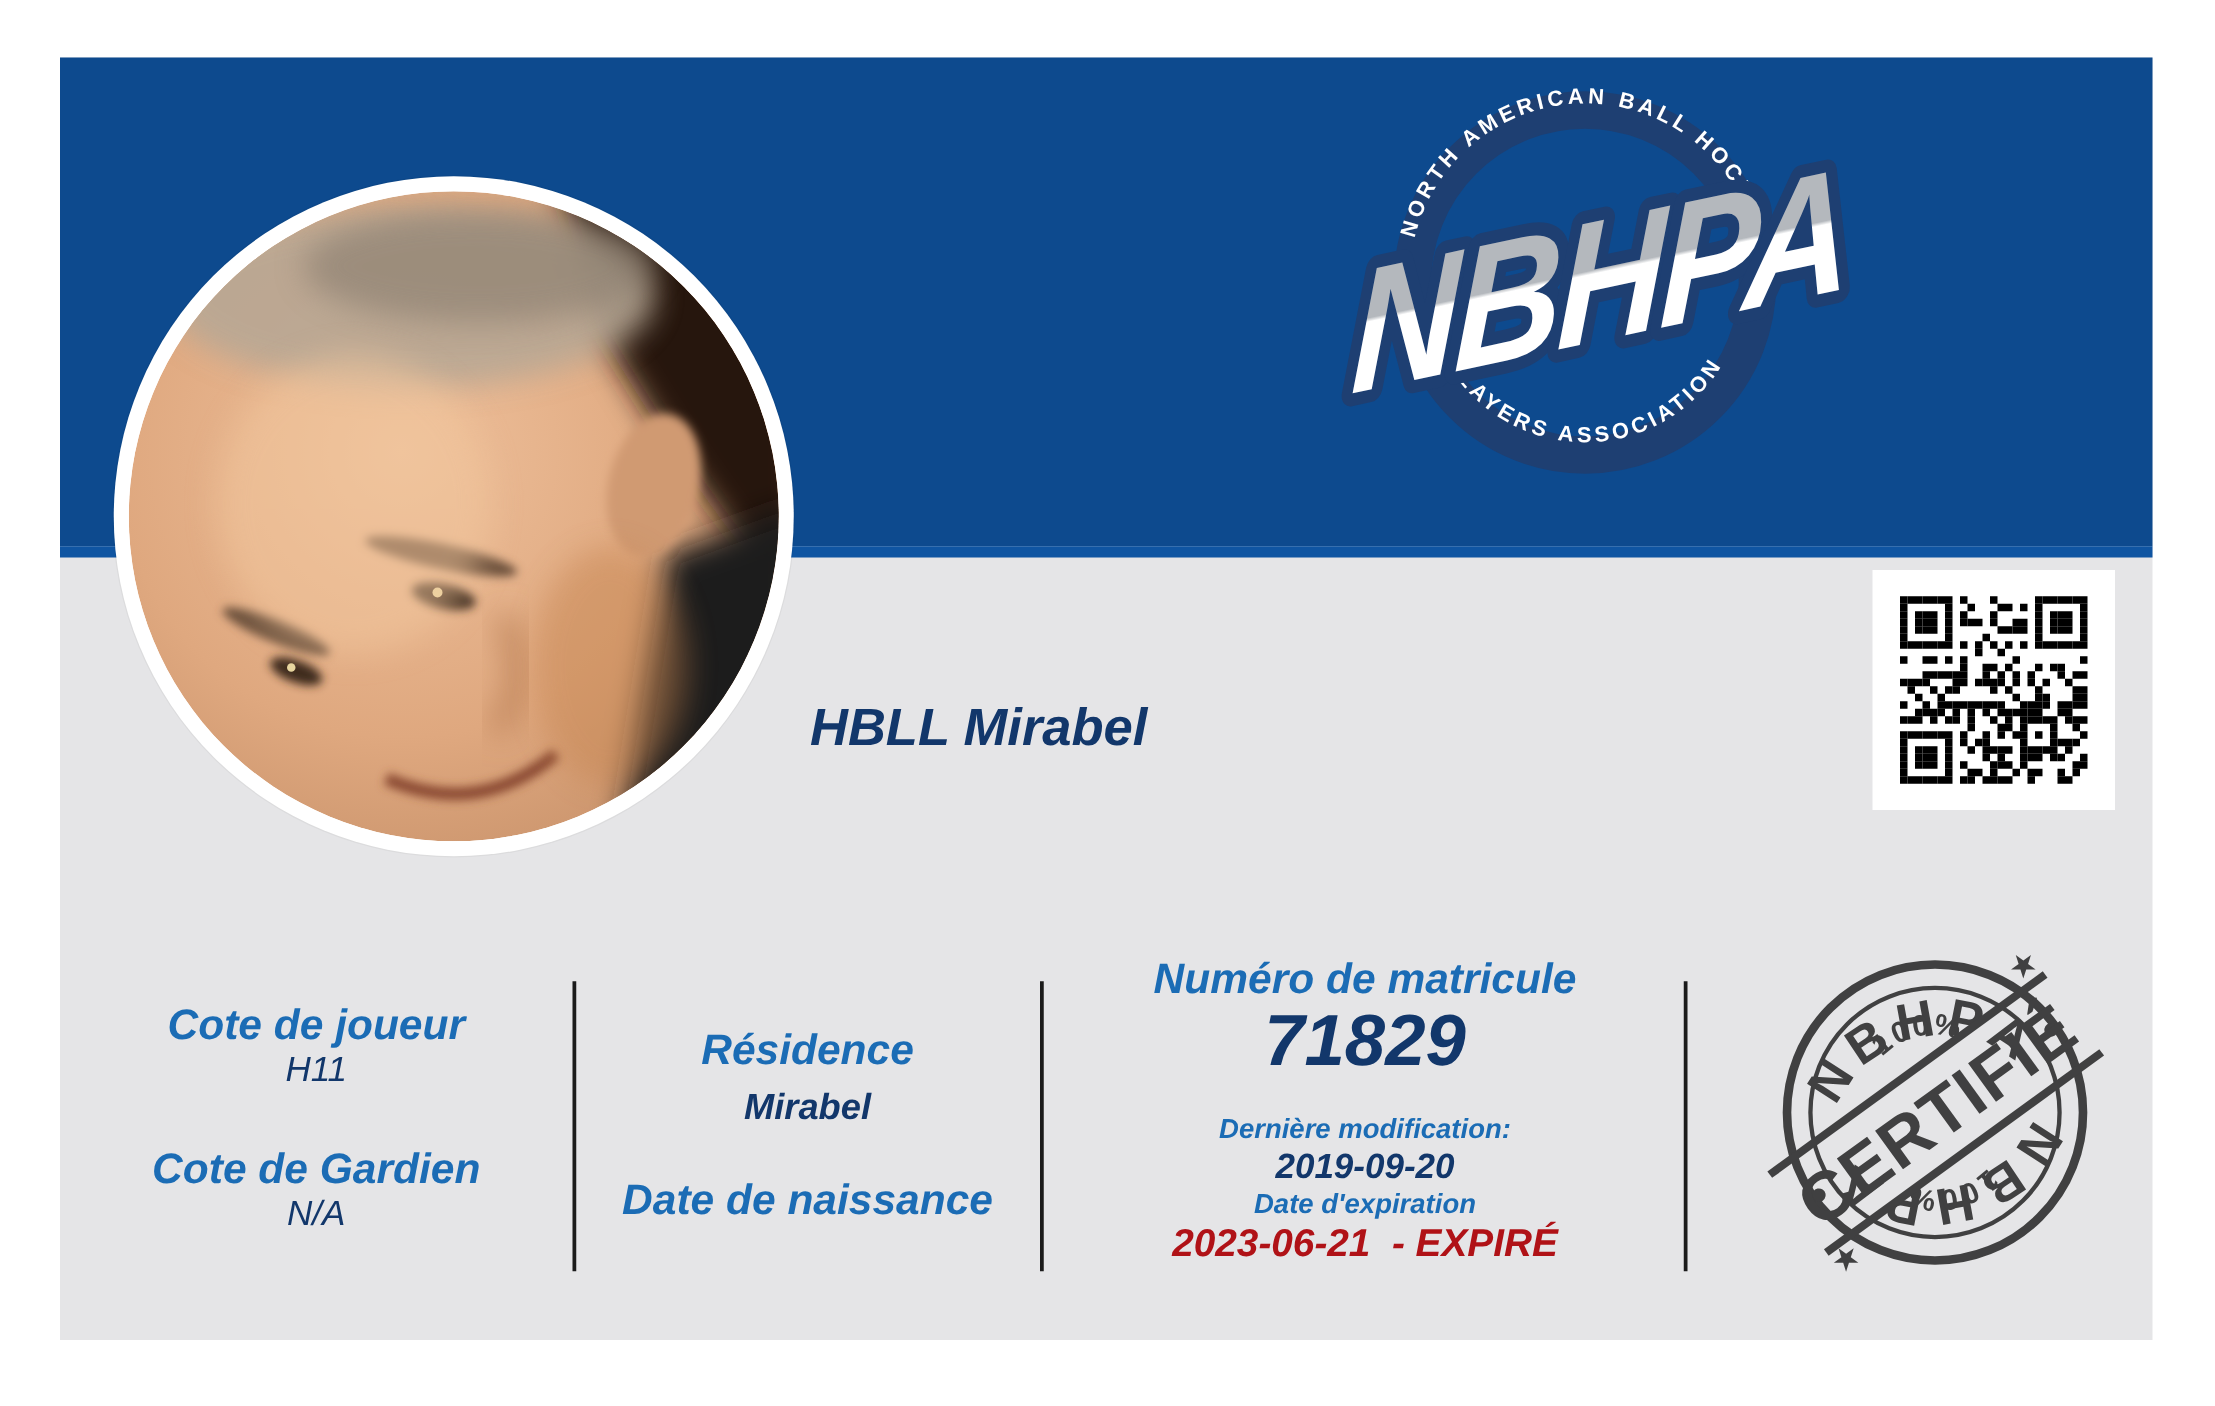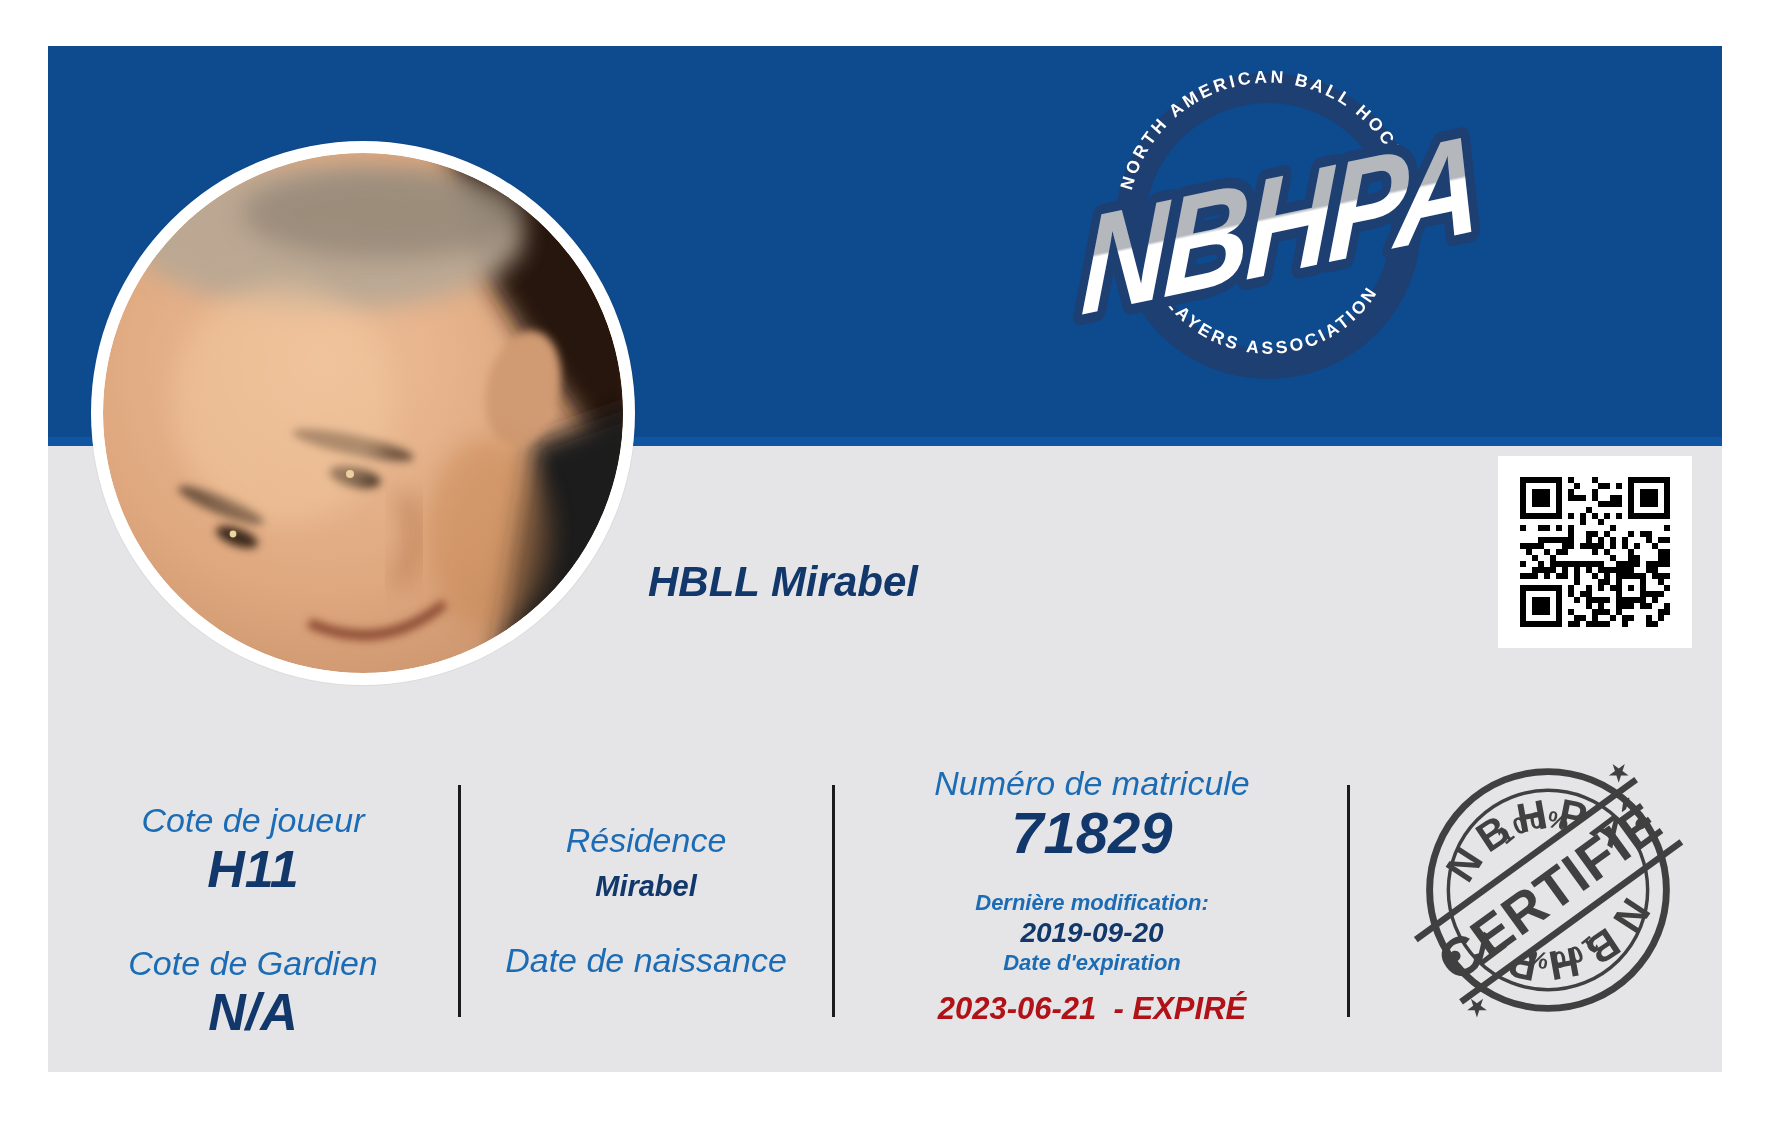--- a/index.html
+++ b/index.html
@@ -27,27 +27,27 @@
   
   .qr{position:absolute;left:1450px;top:410px;width:194px;height:192px;background:#ffffff;
       display:flex;align-items:center;justify-content:center;}
   .qr-grid{display:grid;grid-template-columns:repeat(25,6px);grid-template-rows:repeat(25,6px);}
   .qr-grid i{display:block;}
   .qr-grid i.on{background:#000;}
 
   
   .divider{position:absolute;top:739px;width:3px;height:232px;background:#1b1b1b;}
   .col{position:absolute;text-align:center;font-style:italic;line-height:1.15;}
-  .lbl{color:#1b6cb5;font-weight:normal;font-size:34px;}
-  .val{color:#12376b;font-weight:bold;font-size:52px;}
+  .lbl{color:#1b6cb5;font-weight:bold;font-size:34px;}
+  .val{color:#12376b;font-weight:normal;font-size:28px;}
   .val-sm{color:#12376b;font-weight:bold;font-size:29px;}
   .big-num{color:#12376b;font-weight:bold;font-size:58px;line-height:1.05;}
   .sub-lbl{color:#1b6cb5;font-weight:bold;font-size:22px;line-height:1.2;}
   .sub-val{color:#12376b;font-weight:bold;font-size:28px;line-height:1.2;}
-  .expired{color:#b01217;font-weight:bold;font-size:31px;line-height:1.2;white-space:pre;margin-top:14px;}
+  .expired{color:#b01217;font-weight:bold;font-size:31px;line-height:1.2;white-space:pre;}
   #col1{left:15px;top:755px;width:380px;}
   #col2{left:420px;top:775px;width:356px;}
   #col3{left:794px;top:718px;width:500px;}
   .gap44{margin-top:44px;}
   .gap38{margin-top:38px;}
   .gap26{margin-top:26px;}
   .gap10{margin-top:10px;}
 
   
   .stamp{position:absolute;left:1352px;top:696px;width:296px;height:296px;opacity:.92;}

